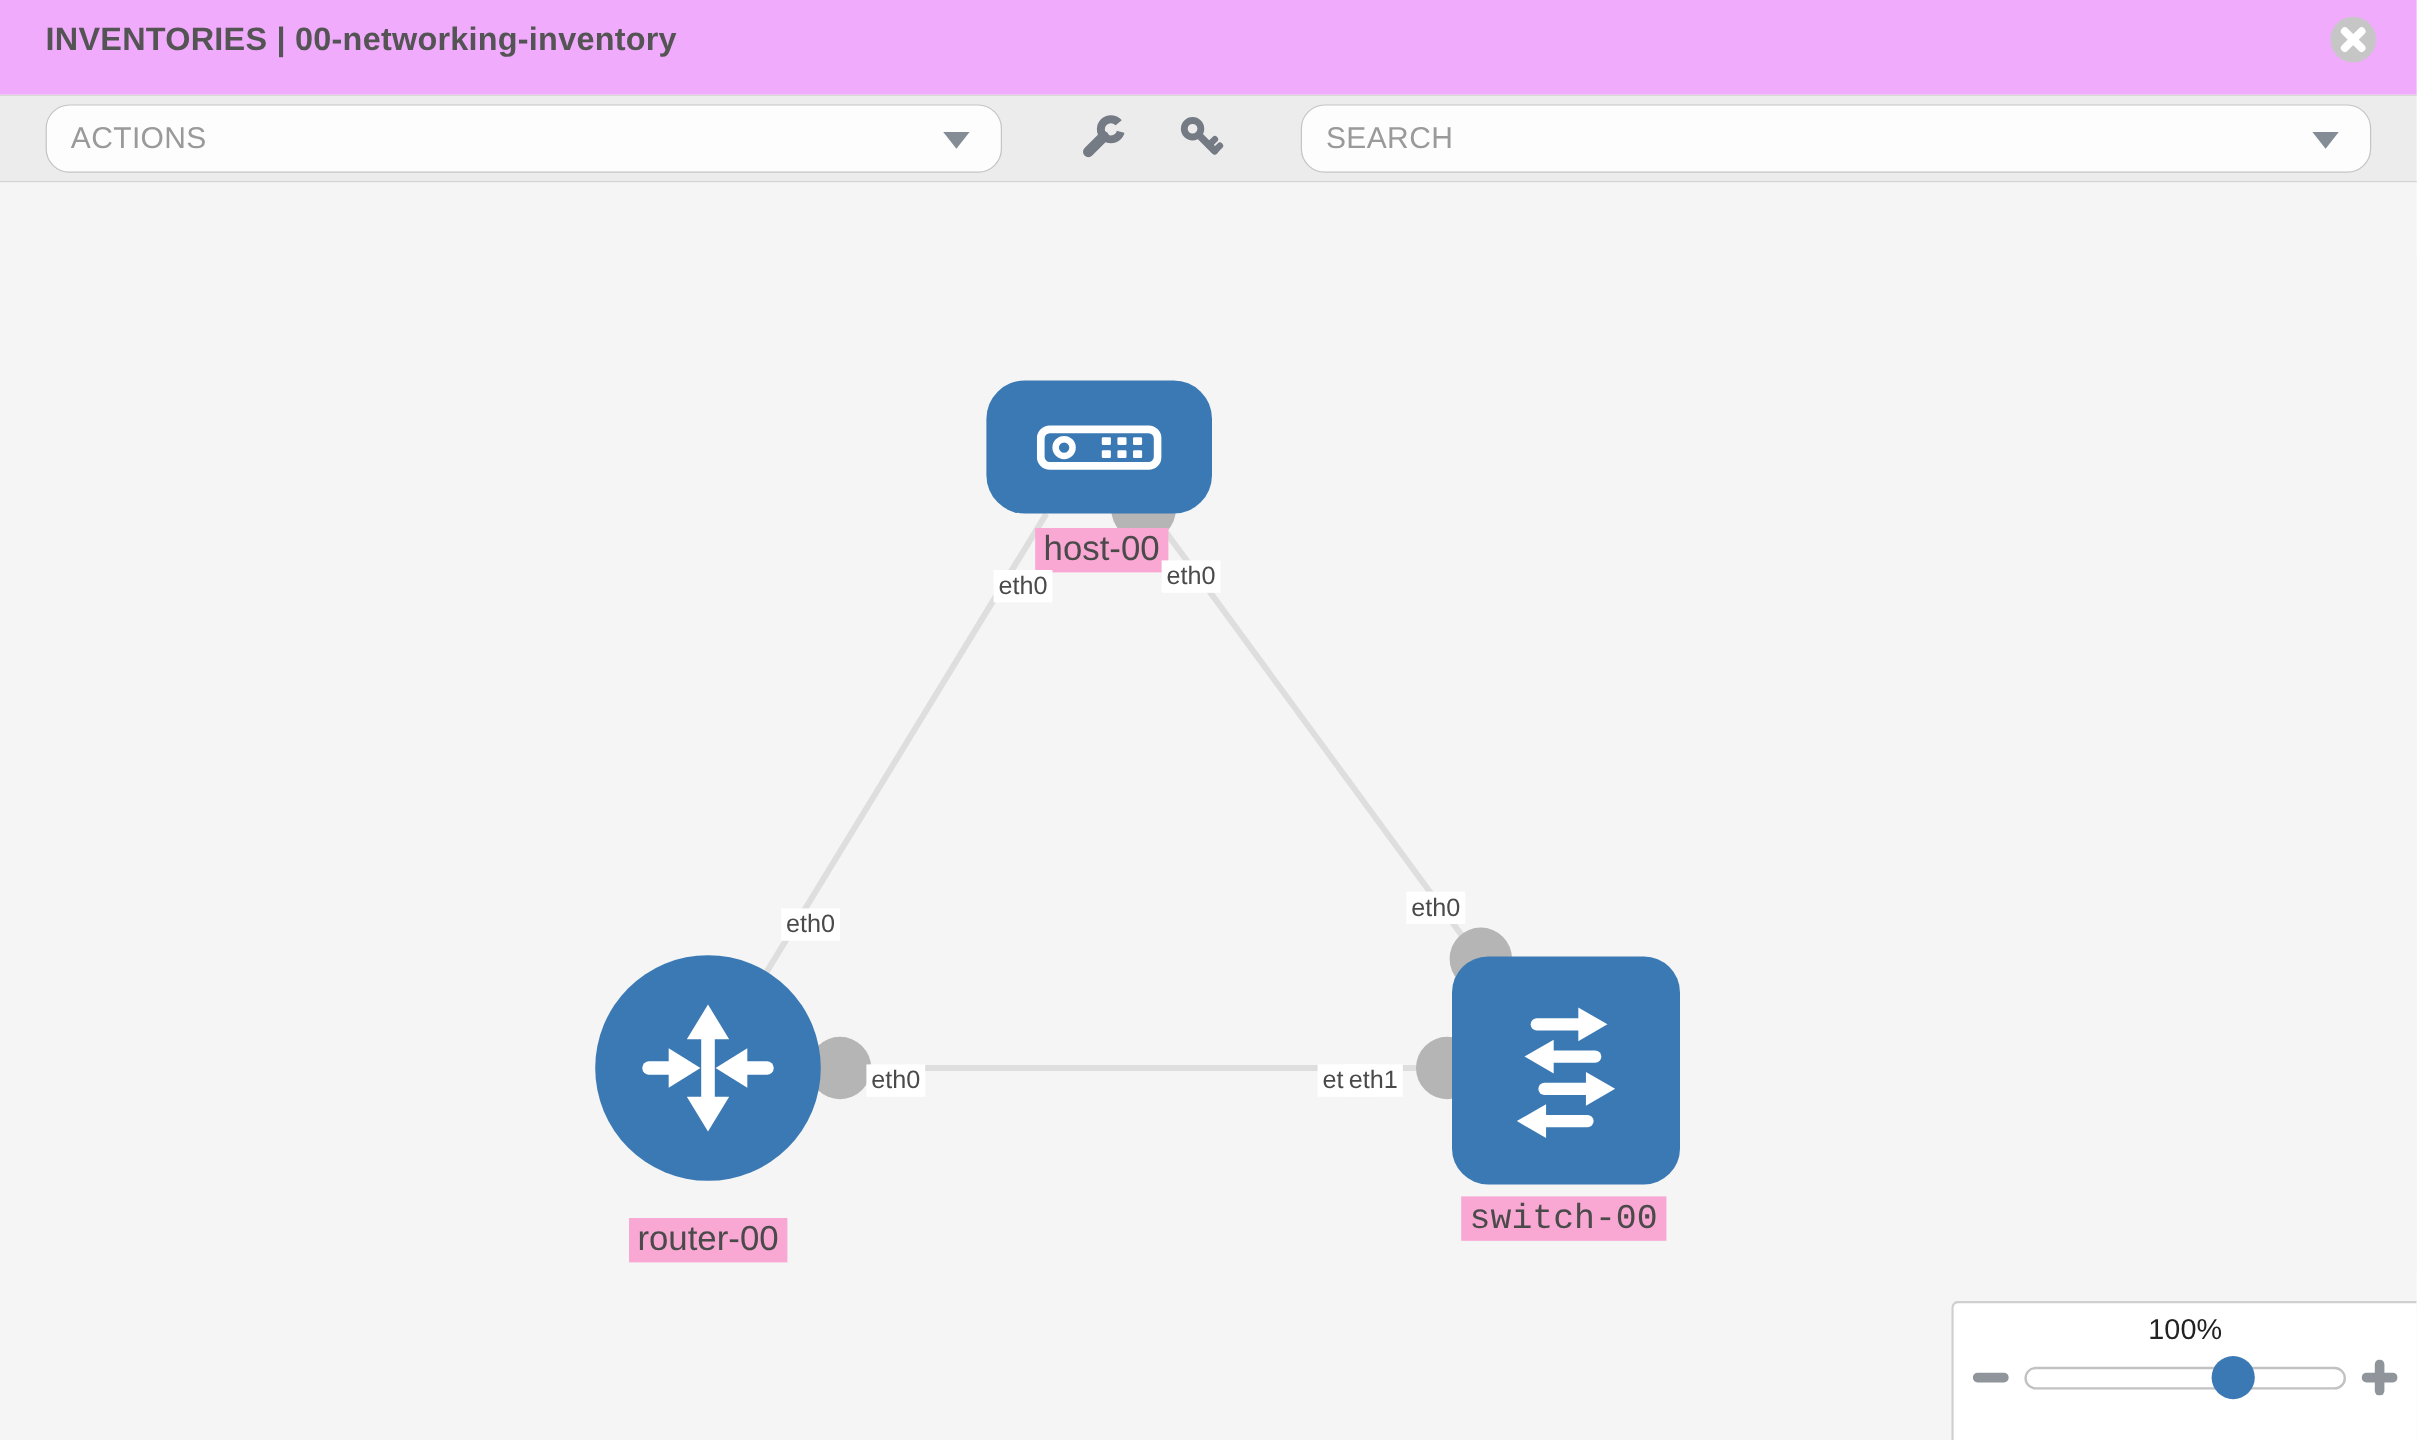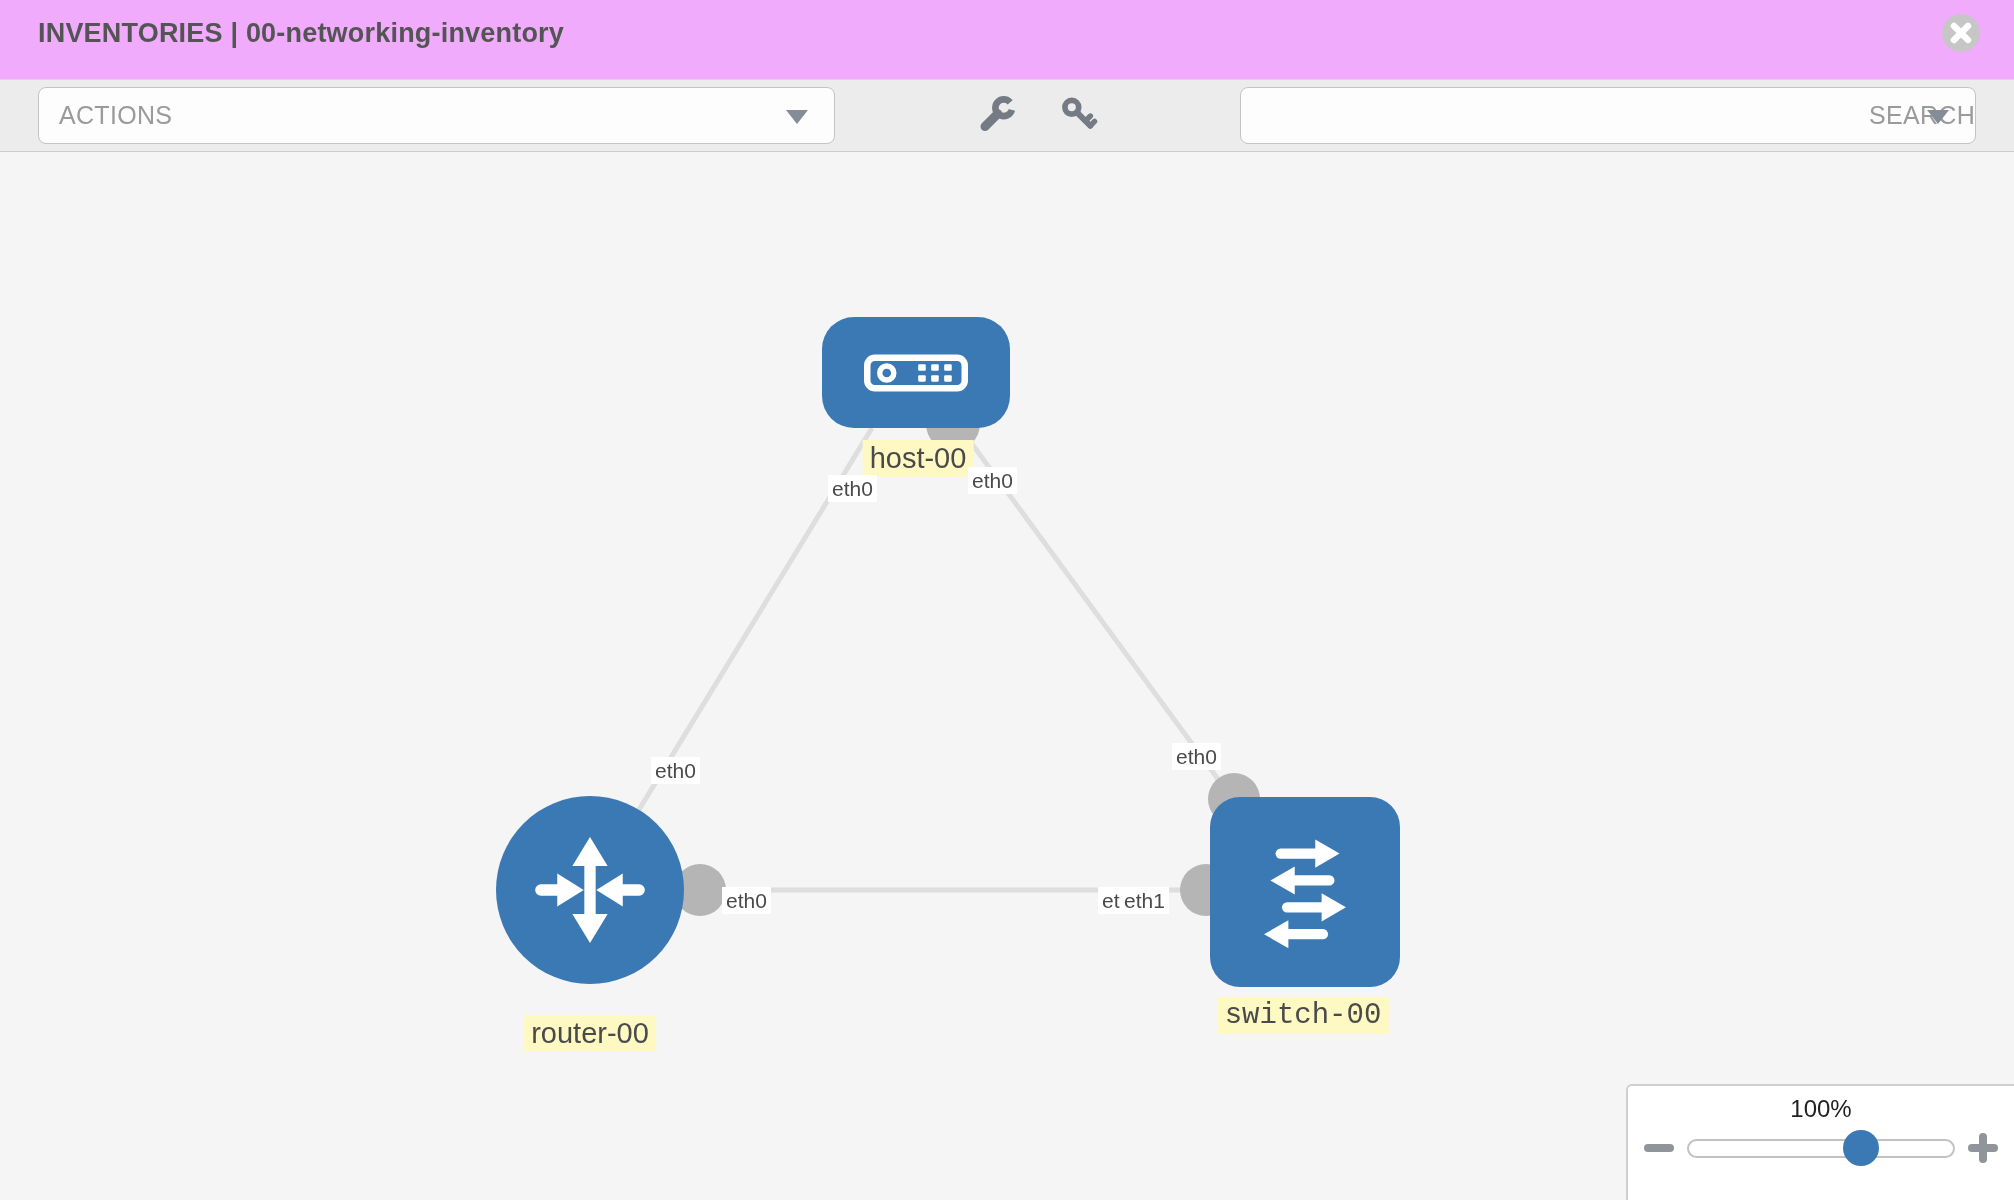--- a/index.html
+++ b/index.html
@@ -6,41 +6,41 @@
   html,body { width:2014px; height:1200px; background:#fff; font-family:"Liberation Sans","DejaVu Sans",sans-serif; overflow:hidden; }
   .app { position:relative; width:2014px; height:1200px; background:#fff; }
 
   
   .hdr { position:relative; height:79px; background:#f0abfc; }
   .hdr h1 { position:absolute; left:38px; top:18px; font-size:27px; font-weight:bold; color:#545454; letter-spacing:.2px; }
   .close-btn { position:absolute; right:33px; top:13px; width:40px; height:40px; border:0; background:transparent; cursor:pointer; padding:0; }
 
   
   .toolbar { position:relative; height:73px; background:#ececec; border-top:1px solid #d8d8d8; border-bottom:1px solid #cbcbcb; display:flex; align-items:center; }
-  .dropdown { position:relative; height:57px; background:#fdfdfd; border:1px solid #c4c4c4; border-radius:8px; display:flex; align-items:center; cursor:pointer; }
+  .dropdown { position:relative; height:57px; background:#fdfdfd; border:1px solid #c4c4c4; border-radius:20px; display:flex; align-items:center; cursor:pointer; }
   .dd-actions { margin-left:38px; width:797px; }
-  .dd-search  { width:736px; margin-right:38px;justify-content:flex-end; }
+  .dd-search  { width:892px; margin-right:38px; }
   .dd-text { margin-left:20px; font-size:25px; color:#9a9a9a; letter-spacing:.3px; }
   .caret { position:absolute; right:26px; top:50%; margin-top:-6px; width:0; height:0;
            border-left:11px solid transparent; border-right:11px solid transparent; border-top:14px solid #848d96; }
   .tool-icons { flex:1; display:flex; align-items:center; justify-content:center; gap:34px; }
   .icon-btn { width:48px; height:48px; border:0; background:transparent; cursor:pointer; padding:0; display:flex; align-items:center; justify-content:center; }
 
   
   .canvas { position:relative; width:2014px; height:1048px; background:#f5f5f5; overflow:hidden; }
   .links-svg { position:absolute; left:0; top:0; }
   .link { stroke:#dedede; stroke-width:5; }
   .stub { fill:#b5b5b5; }
 
   .node { position:absolute; background:#3b79b5; display:flex; align-items:center; justify-content:center; cursor:pointer; }
   .node-host   { left:822px;  top:165px; width:188px; height:111px; border-radius:32px; }
   .node-router { left:496px;  top:644px; width:188px; height:188px; border-radius:50%; }
   .node-switch { left:1210px; top:645px; width:190px; height:190px; border-radius:30px; }
 
-  .node-label { position:absolute; transform:translateX(-50%); background:#fef9c3; color:#4a4a4a; font-size:29px; line-height:37px; padding:0 7px; white-space:nowrap; }
+  .node-label { position:absolute; transform:translateX(-50%); background:#f9a8d4; color:#4a4a4a; font-size:29px; line-height:37px; padding:0 7px; white-space:nowrap; }
   .eth-label  { position:absolute; background:#fff; color:#4a4a4a; font-size:21px; line-height:27px; padding:0 4px; white-space:nowrap;margin-top:17px; }
 
   
   .zoom-panel { position:absolute; right:0; bottom:0; width:388px; height:116px; background:#fff; border:2px solid #cfcfcf; border-right:0; border-bottom:0; border-top-left-radius:6px; }
   .zoom-level { text-align:center; margin-top:9px; font-size:24px; color:#222; }
   .zoom-row { display:flex; align-items:center; margin-top:10px; padding:0 16px; gap:13px; }
   .zoom-btn { border:0; background:transparent; padding:0; cursor:pointer; display:flex; align-items:center; }
   .zoom-track { position:relative; width:268px; height:19px; background:#fff; border:2px solid #c2c2c2; border-radius:10px; cursor:pointer; }
   .zoom-knob { position:absolute; left:154px; top:-11px; width:36px; height:36px; border-radius:50%; background:#3b79b5; cursor:grab; }
 </style>

